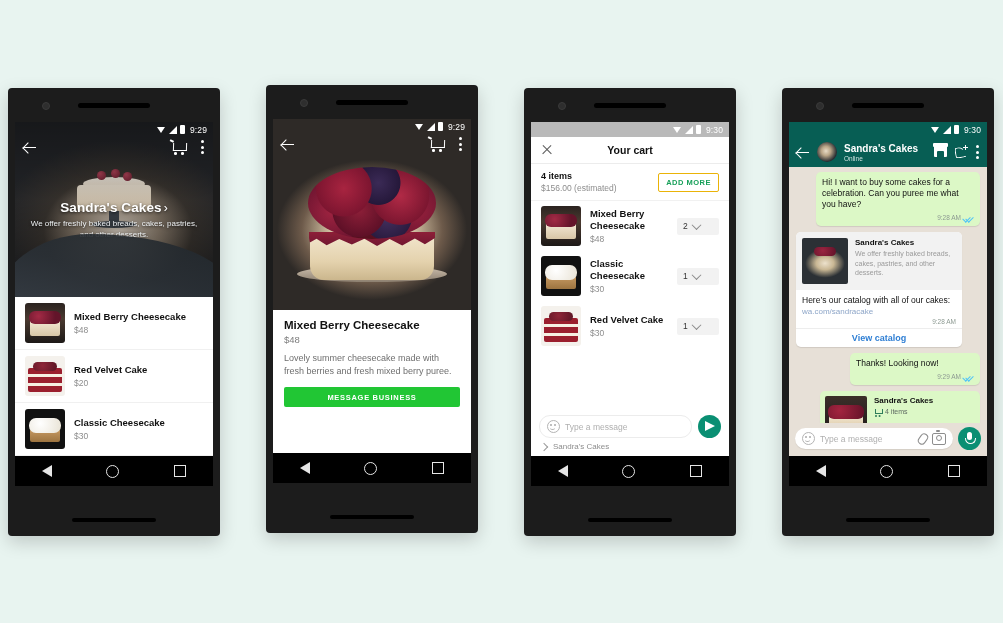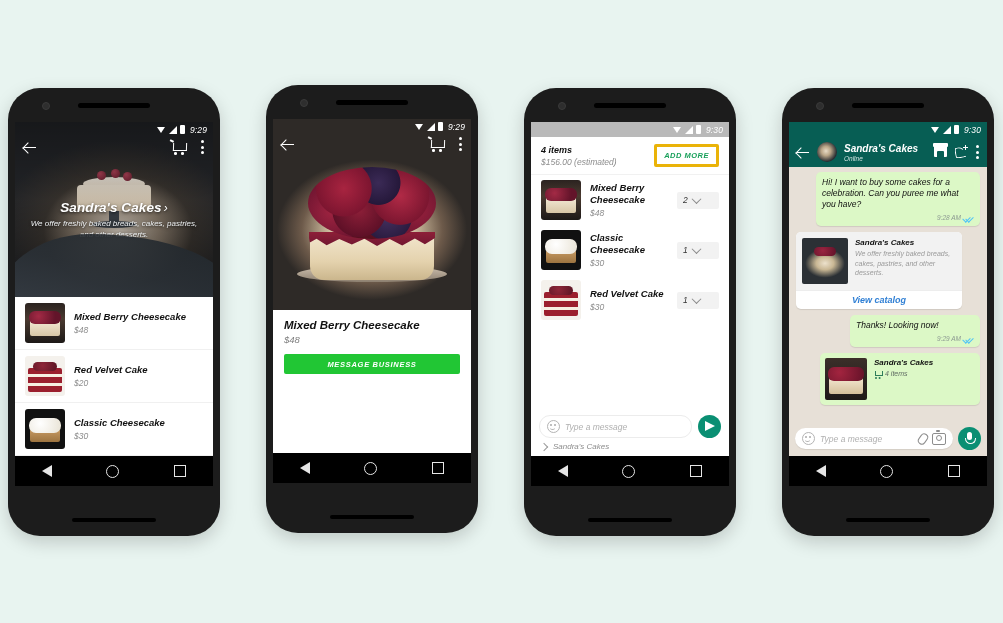--- a/index.html
+++ b/index.html
@@ -9,23 +9,22 @@
     font-family:"Liberation Sans", sans-serif;
     -webkit-font-smoothing:antialiased;
   }
   .stage{position:relative;width:1003px;height:623px;}
 
   
   .phone{
     position:absolute;
     width:212px;height:448px;
     background:#1c1c1c;
-    border-radius:32px;
+    border-radius:4px;
     box-shadow:0 6px 18px rgba(0,0,0,.18);
-    font-style:italic;
   }
   .phone.p1{left:8px;  top:88px;}
   .phone.p2{left:266px;top:85px;}
   .phone.p3{left:524px;top:88px;}
   .phone.p4{left:782px;top:88px;}
 
   .bezel-top{position:absolute;top:0;left:0;right:0;height:34px;}
   .speaker{position:absolute;top:15px;left:50%;transform:translateX(-50%);
     width:72px;height:5px;border-radius:3px;background:#000;}
   .cam{position:absolute;top:14px;left:34px;width:6px;height:6px;border-radius:50%;
@@ -173,21 +172,21 @@
   
   .sb-grey{background:#b9b9b9;color:#fff;}
   .cart-head{height:26px;display:flex;align-items:center;padding:0 10px;border-bottom:1px solid #ececec;background:#fff;}
   .x-ico{width:12px;height:12px;position:relative;}
   .x-ico:before,.x-ico:after{content:"";position:absolute;left:0;top:5.2px;width:12px;height:1.4px;background:#5a5a5a;}
   .x-ico:before{transform:rotate(45deg);} .x-ico:after{transform:rotate(-45deg);}
   .cart-title{flex:1;text-align:center;font-size:10.5px;font-weight:bold;color:#111;margin-right:12px;}
   .cart-sum{display:flex;align-items:center;padding:7px 10px;border-bottom:1px solid #f1f1f1;background:#fff;}
   .cart-sum .n{font-size:9px;font-weight:bold;color:#111;}
   .cart-sum .t{font-size:8.5px;color:#8d8d8d;margin-top:2px;}
-  .addmore{margin-left:auto;border:3px solid #eab308;border-radius:2px;padding:4px 7px;
+  .addmore{margin-left:auto;border:1px solid #eab308;border-radius:2px;padding:4px 7px;
     color:#18a05a;font-size:7.5px;font-weight:bold;letter-spacing:.5px;background:#fff;}
   .crow{display:flex;align-items:center;gap:9px;padding:5px 10px;background:#fff;}
   .qty{margin-left:auto;background:#f2f2f2;border-radius:2px;height:17px;min-width:30px;
     display:flex;align-items:center;gap:5px;padding:0 6px;}
   .qty .v{font-size:8.5px;color:#333;}
   .chev-d{width:6px;height:6px;border-right:1.3px solid #8a8a8a;border-bottom:1.3px solid #8a8a8a;
     transform:rotate(45deg) translate(-1px,-1px);}
   .cart-fill{flex:1;background:#fff;}
   .composer{background:#fff;padding:5px 8px 0;display:flex;align-items:center;gap:6px;}
   .inputpill{flex:1;height:21px;border:1px solid #ececec;border-radius:11px;background:#fff;
@@ -404,20 +403,21 @@
               <i></i>
               <i></i>
               <i></i>
             </div>
         </div>
       </div>
 
       <div class="detail">
         <h2>Mixed Berry Cheesecake</h2>
         <div class="price">$48</div>
+        <div class="desc">Lovely summer cheesecake made with fresh berries and fresh mixed berry puree.</div>
         <div class="btn-primary">MESSAGE BUSINESS</div>
       </div>
 
       <div class="navbar">
         <div class="nav-back"></div>
         <div class="nav-home"></div>
         <div class="nav-rec"></div>
       </div>
     </div>
     <div class="bezel-bot">
@@ -432,20 +432,24 @@
     </div>
     <div class="screen" style="display:flex;flex-direction:column;">
 
       <div class="statusbar sb-grey">
         <div class="sb-wifi"></div>
         <div class="sb-sig"></div>
         <div class="sb-bat"></div>
         <div class="sb-time">9:30</div>
       </div>
 
+      <div class="cart-head">
+        <div class="x-ico"></div>
+        <div class="cart-title">Your cart</div>
+      </div>
 
       <div class="cart-sum">
         <div>
           <div class="n">4 items</div>
           <div class="t">$156.00 (estimated)</div>
         </div>
         <div class="addmore">ADD MORE</div>
       </div>
 
       <div class="crow">
@@ -553,20 +557,27 @@
             <div class="ticks"></div>
           </div>
         </div>
 
         <div class="cat-card">
           <div class="cat-top">
             <div class="cat-img"></div>
             <div>
               <div class="cat-ttl">Sandra's Cakes</div>
               <div class="cat-desc">We offer freshly baked breads, cakes, pastries, and other desserts.</div>
+            </div>
+          </div>
+          <div class="cat-bot">
+            <div class="cat-line">Here’s our catalog with all of our cakes:</div>
+            <div class="cat-url">wa.com/sandracake</div>
+            <div class="meta">
+              <div class="tm">9:28 AM</div>
             </div>
           </div>
           <div class="cat-act">View catalog</div>
         </div>
 
         <div class="bubble b-out" style="max-width:118px;">
           <div>Thanks! Looking now!</div>
           <div class="meta">
             <div class="tm">9:29 AM</div>
             <div class="ticks"></div>

